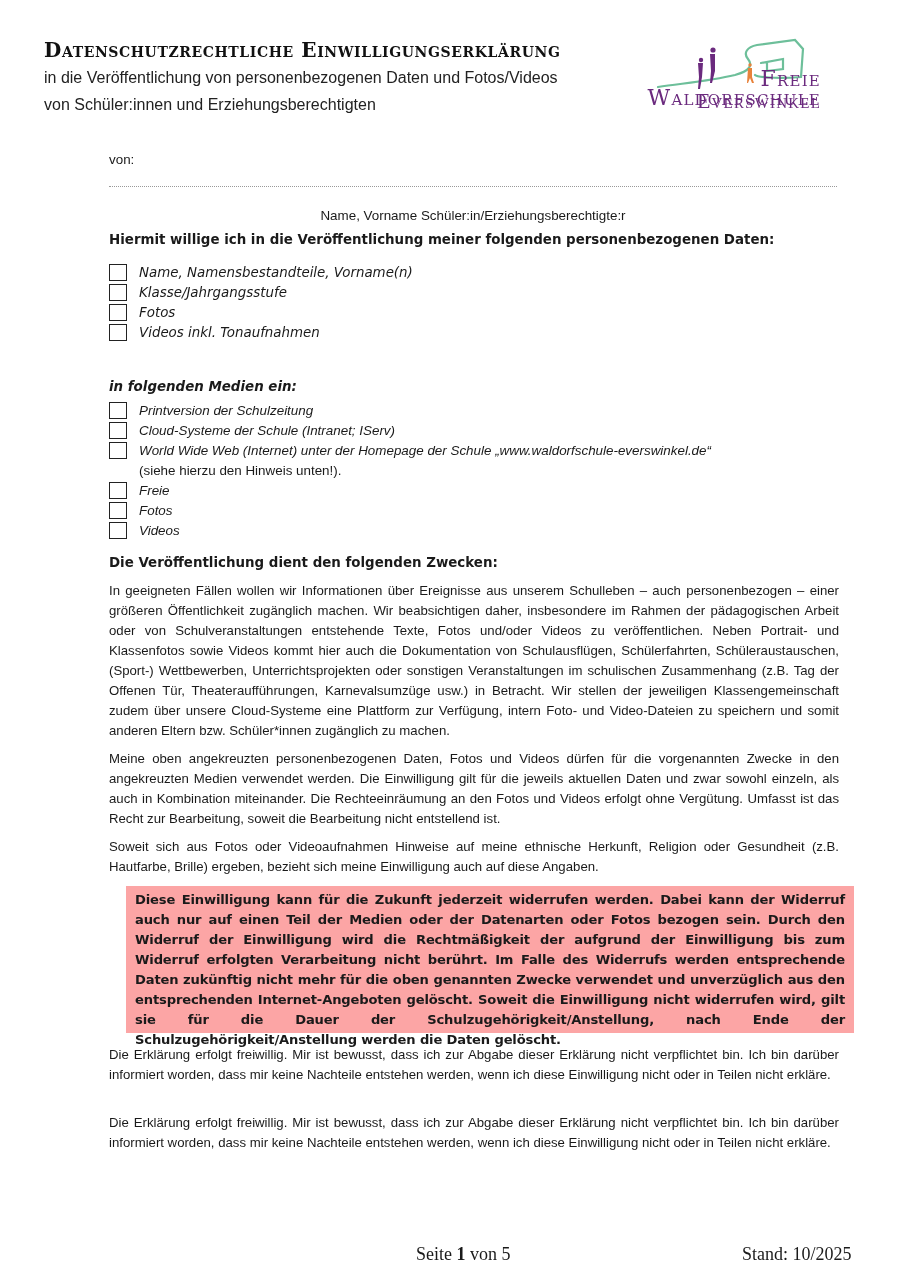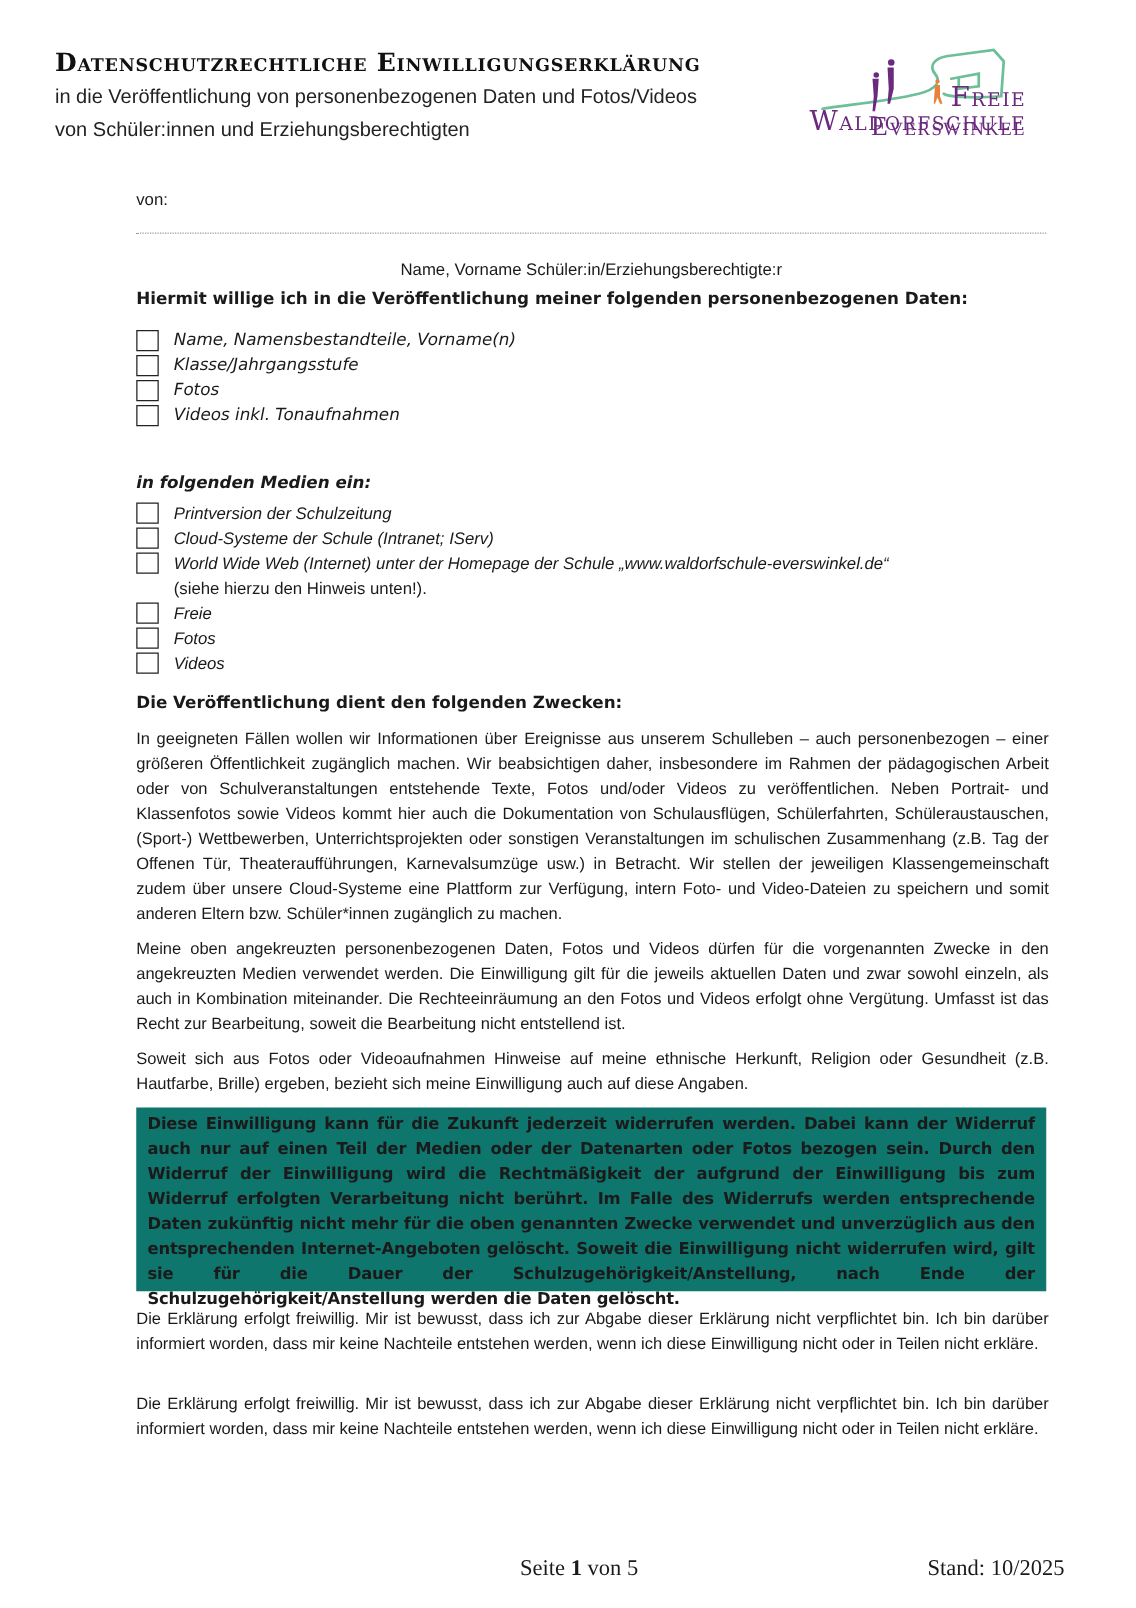--- a/index.html
+++ b/index.html
@@ -34,21 +34,21 @@
 
   .cb-list { position: absolute; left: 109px; }
   .cb-row { display: flex; align-items: flex-start; height: 20px; font-size: 13.4px; font-family: "DejaVu Sans", sans-serif; font-style: italic; }
   .cb-row.lib { font-family: "Liberation Sans", sans-serif; }
   .cb { width: 18px; height: 17px; border: 1.3px solid #222; margin-top: 1px; margin-right: 12px; flex: 0 0 auto; background: #fff; cursor: pointer; }
   .cb-row .lbl { line-height: 20px; }
   .cont { padding-left: 30px; height: 20px; line-height: 20px; font-size: 13.4px; font-family: "Liberation Sans", sans-serif; }
 
   .para { position: absolute; left: 109px; width: 730px; font-size: 13.4px; line-height: 20px; font-family: "Liberation Sans", sans-serif; text-align: justify; }
 
-  .box { position: absolute; left: 109px; top: 886px; width: 728px; height: 147px; background: #0f766e;
+  .box { position: absolute; left: 126px; top: 886px; width: 728px; height: 147px; background: #fca5a5;
     padding: 4px 9px 0 9px; font-weight: bold; font-size: 13.1px; line-height: 20px; text-align: justify;
     font-family: "DejaVu Sans", sans-serif; letter-spacing: -0.15px; }
 
   .footer { position: absolute; top: 1244px; font-size: 18px; font-family: Liberation Serif, serif; }
   .footer b { font-weight: bold; }
 </style>
 </head>
 <body>
 
 <div class="title">Datenschutzrechtliche Einwilligungserklärung</div>

